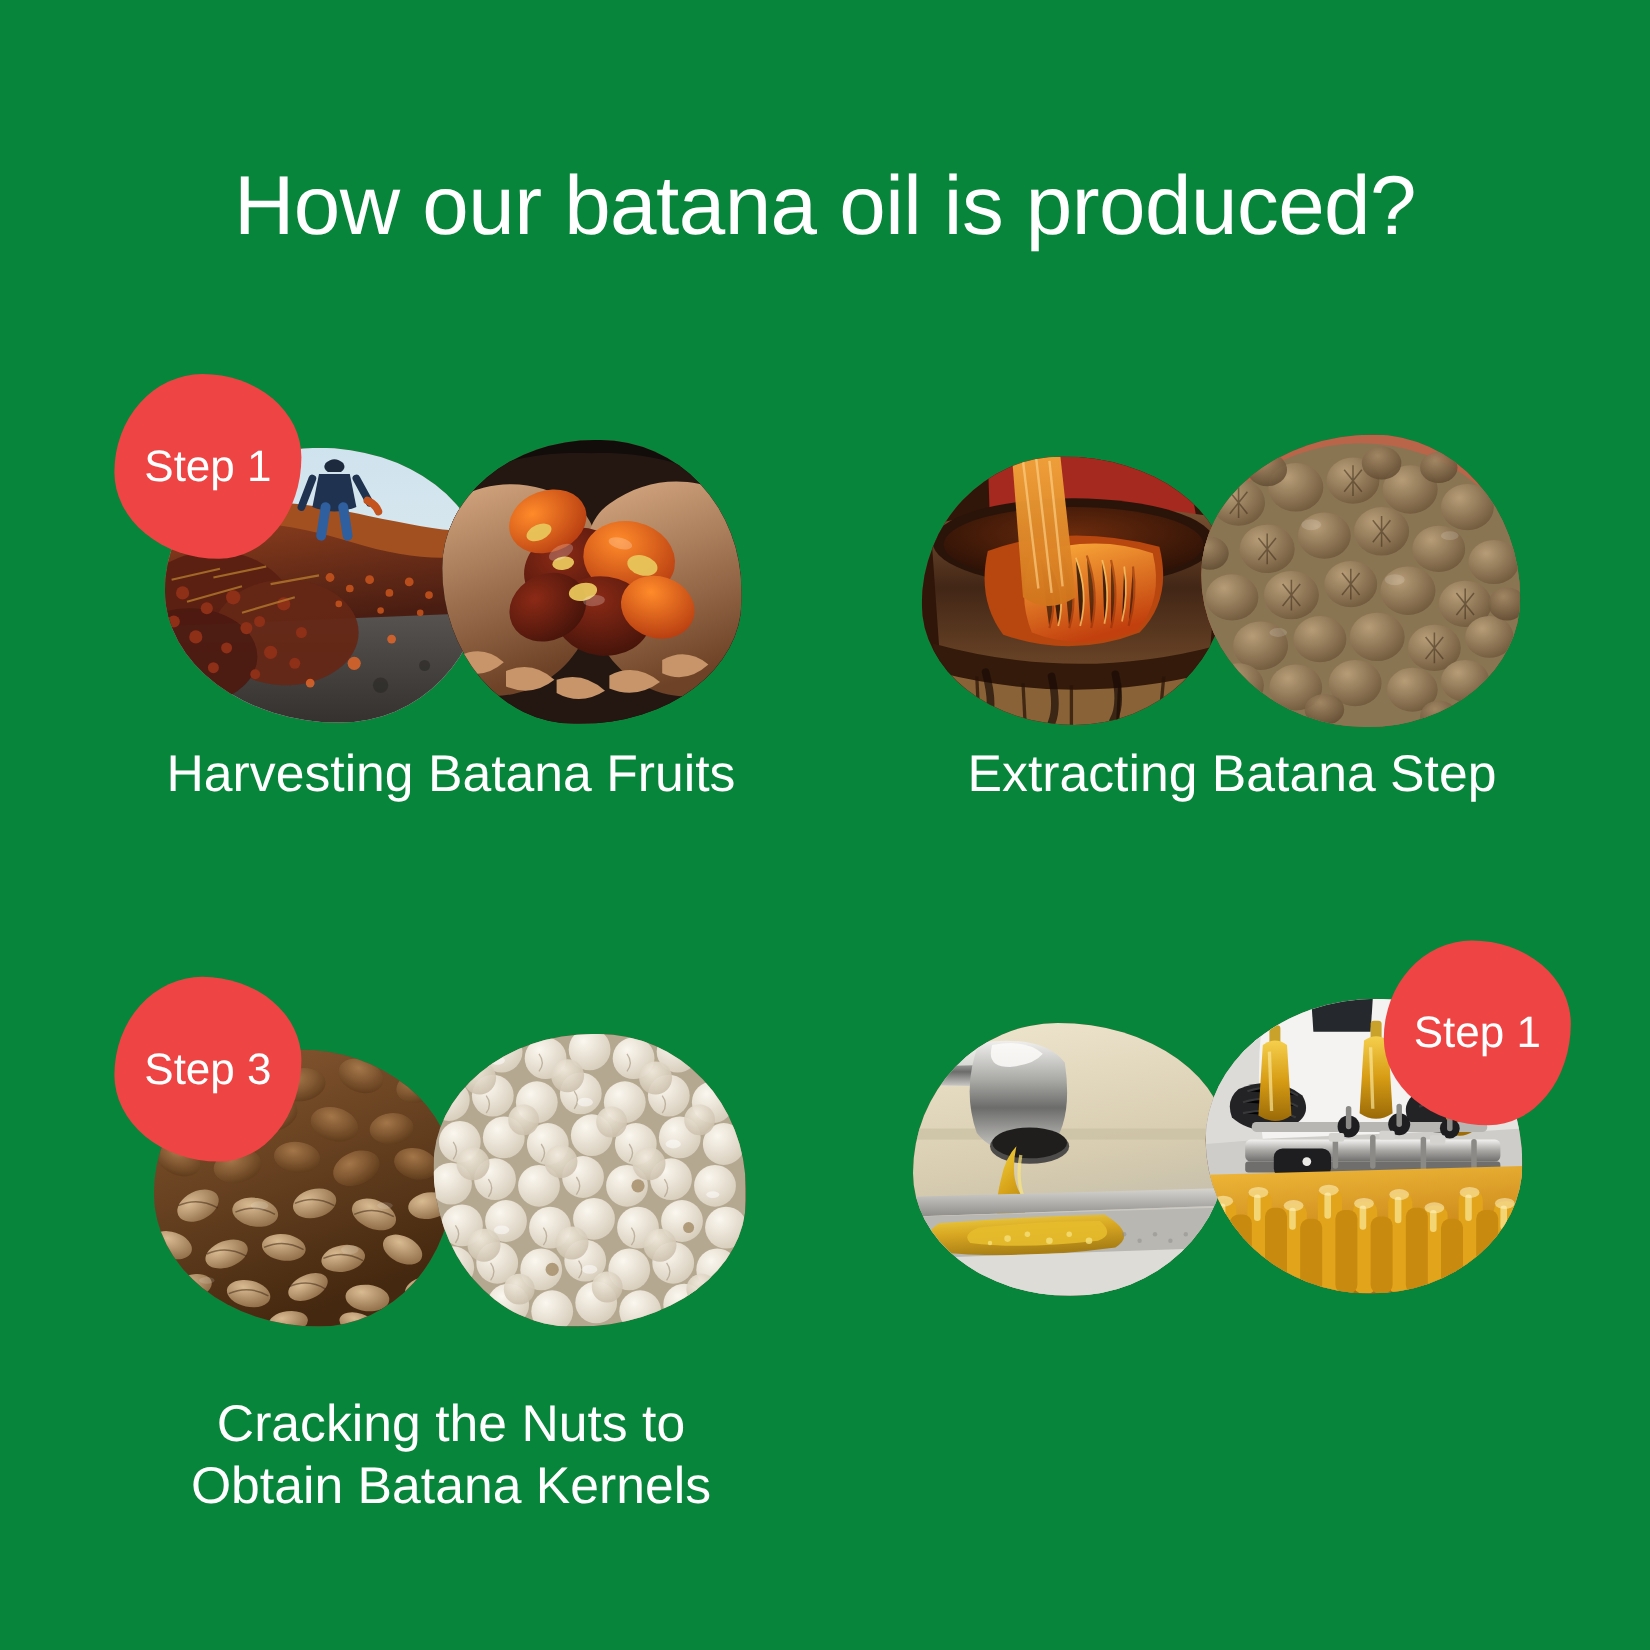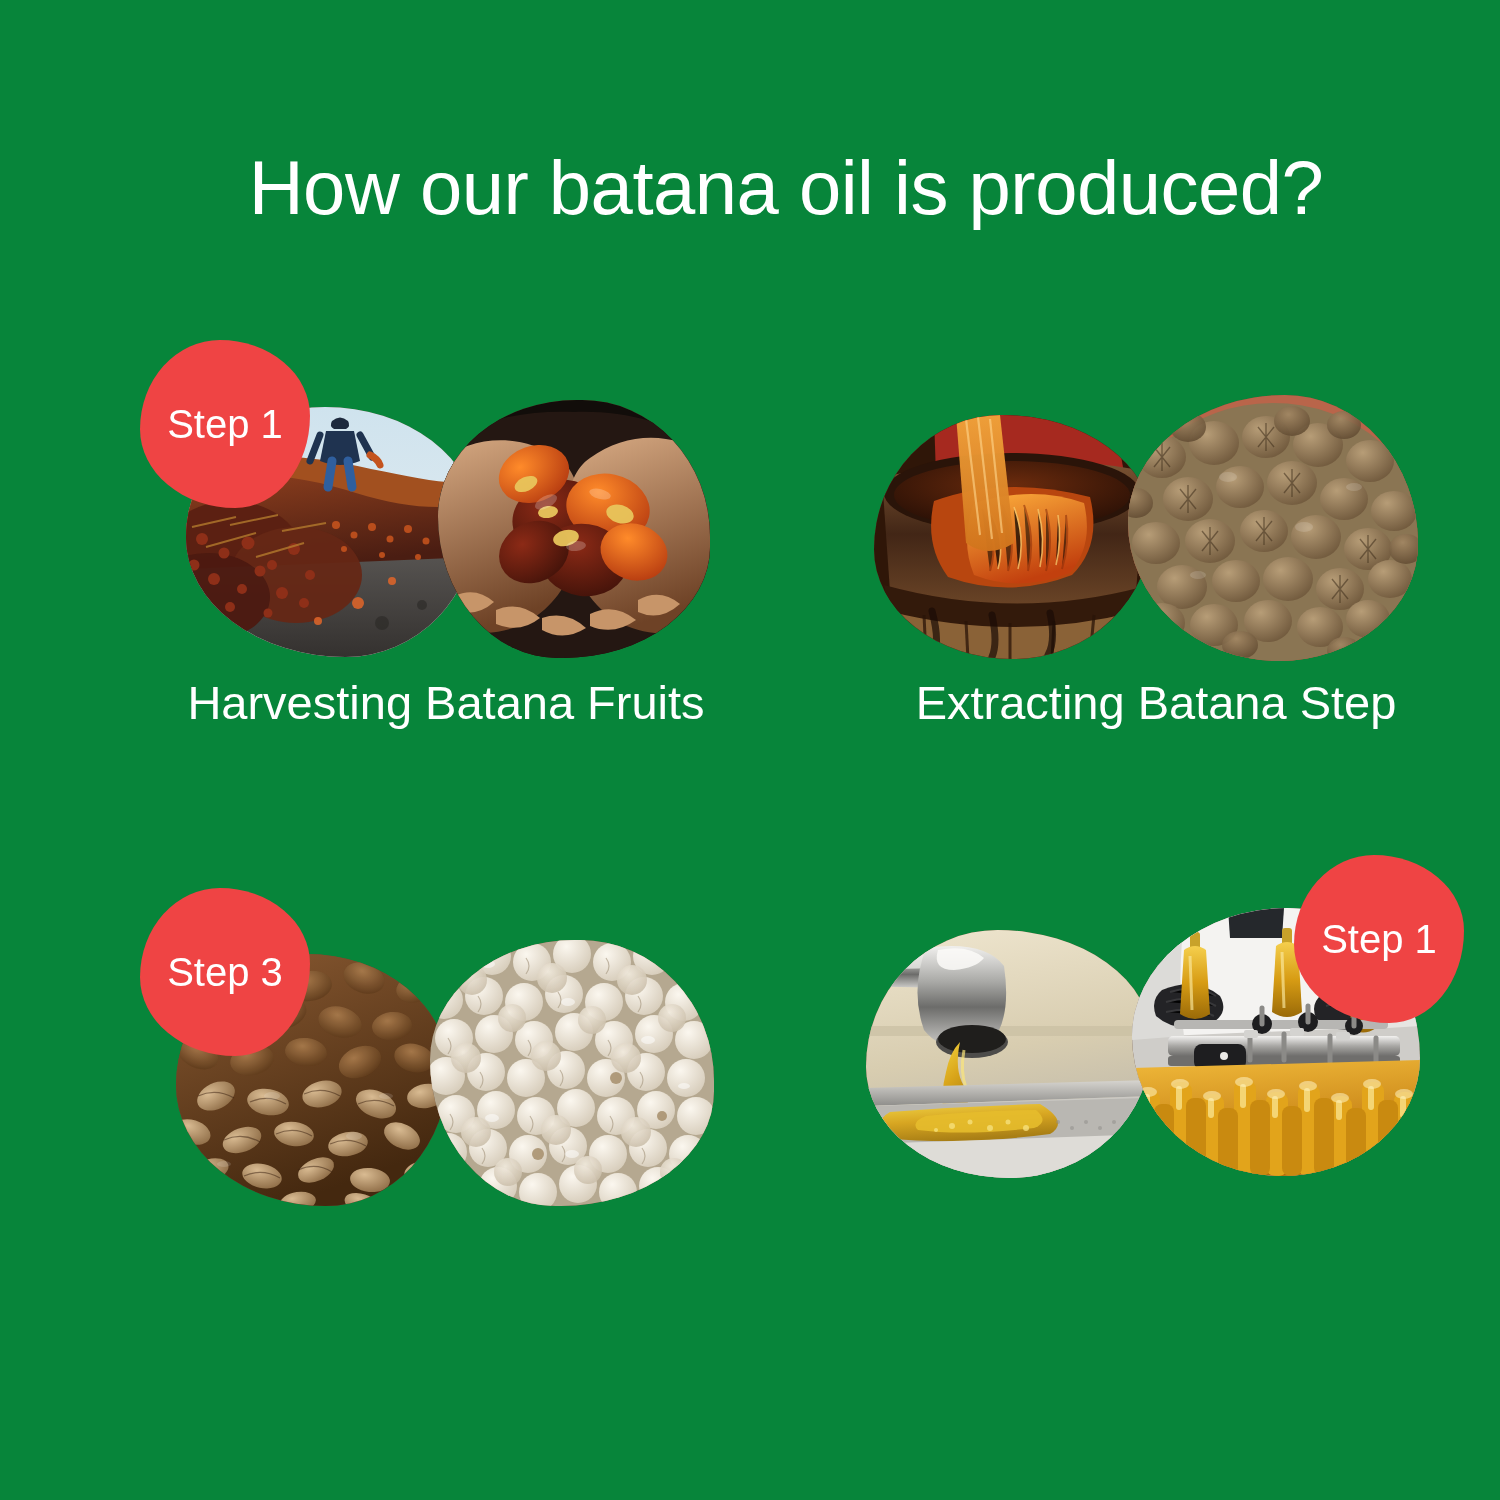--- a/index.html
+++ b/index.html
@@ -3,21 +3,21 @@
 <meta charset="utf-8">
 <style>
   html,body{margin:0;padding:0;}
   body{
     width:1500px;height:1500px;
     background:#07853A;
     font-family:"Liberation Sans",sans-serif;
     overflow:hidden;
     position:relative;
   }
-  .page{position:absolute;inset:0;margin-left:36px;}
+  .page{position:absolute;inset:0;}
 
   
   .title{
     position:absolute;top:150px;left:0;width:1500px;
     text-align:center;
     color:#FFFFFF;
     font-size:76px;
     font-weight:400;
     letter-spacing:-0.5px;
     line-height:1;
@@ -554,20 +554,22 @@
             <ellipse cx="142" cy="214" rx="7" ry="4"></ellipse>
               <ellipse cx="254" cy="146" rx="6" ry="3"></ellipse>
           </g>
         </svg>
       </div>
 
       <div class="badge badge-3">
         <span>Step 3</span>
       </div>
     </div>
+    <div class="caption cap-bot">Cracking the Nuts to
+Obtain Batana Kernels</div>
   </div>
 
   <div class="cell cell-4">
     <div class="photos">
 
       <div class="blob shape-c" style="left:10px;top:70px;width:286px;height:248px;">
         <svg viewBox="0 0 286 248" preserveAspectRatio="xMidYMid slice">
           <defs>
             <linearGradient id="s4bgG" x1="0" y1="0" x2="0.2" y2="1">
               <stop offset="0" stop-color="#efe6cf"></stop>

